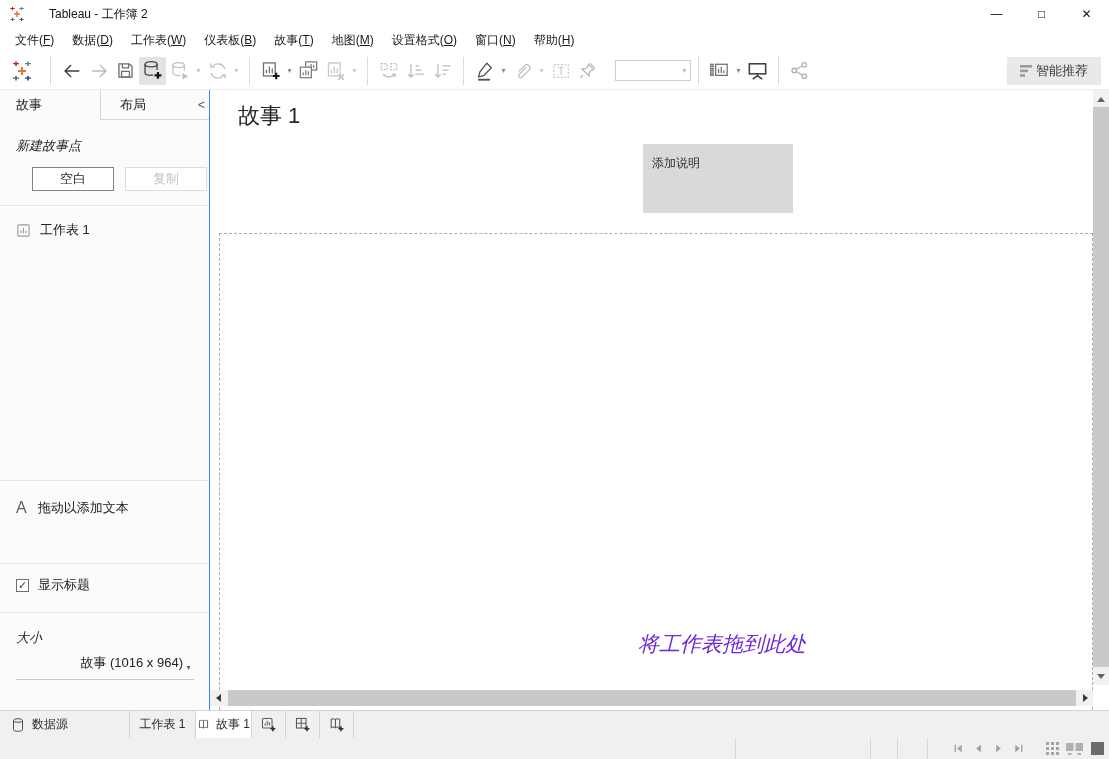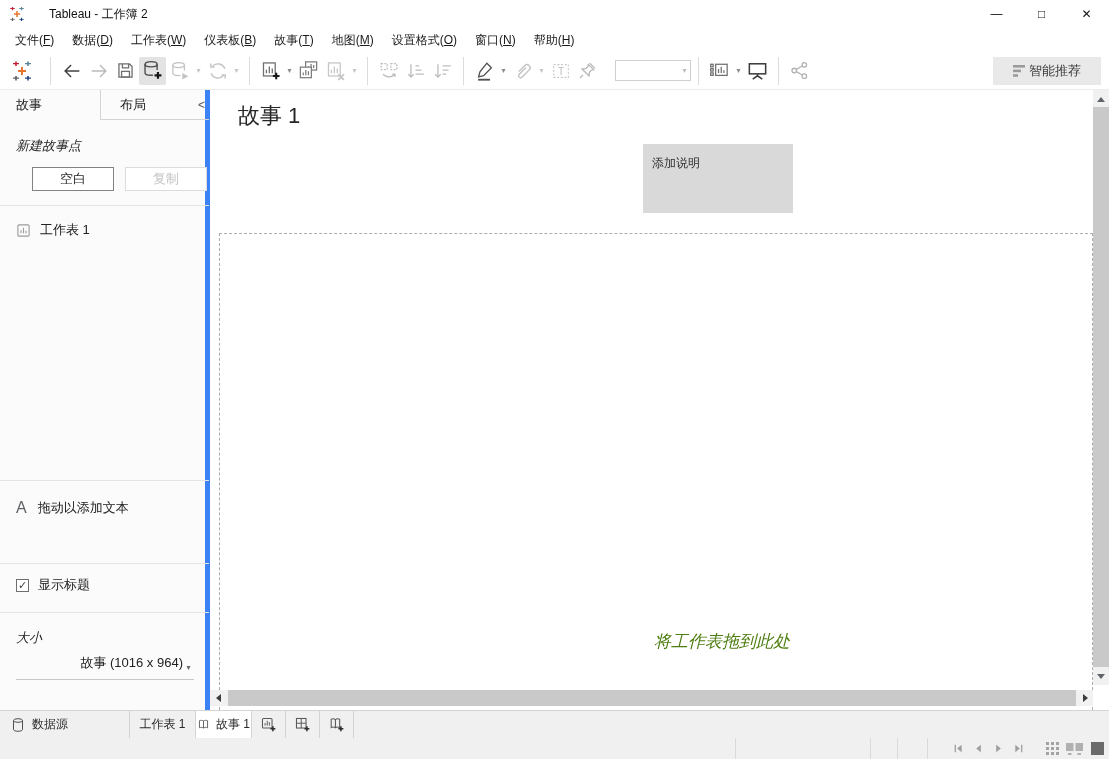--- a/index.html
+++ b/index.html
@@ -30,26 +30,26 @@
   .tb-btn { width:27px; height:28px; display:flex; align-items:center; justify-content:center;
     flex:0 0 auto; border-radius:2px; }
   .tb-btn.selected { background:#e3e3e3; }
   .caret { font-size:8px; color:#8b8b8b; width:11px; text-align:center; flex:0 0 auto; }
   .caret.dis { color:#c6c6c6; }
   .tb-combo { width:76px; height:21px; border:1px solid #cfcfcf; margin-left:14px;
     display:flex; align-items:center; justify-content:flex-end; background:#fff; flex:0 0 auto; }
   .tb-combo .caret { color:#bdbdbd; }
   .tb-spacer { flex:1 1 auto; }
   .show-me { height:28px; background:#e9e9e9; display:flex; align-items:center;
-    padding:0 20px; gap:0; margin-right:8px; flex:0 0 auto; }
+    padding:0 13px; gap:0; margin-right:8px; flex:0 0 auto; }
   .show-me .lbl { font-size:13px; color:#3c3c3c; }
 
   
   .sidebar { position:absolute; top:90px; left:0; width:210px; height:620px;
-    background:#fbfbfb; border-right:5px solid #3b82f6; }
+    background:#fbfbfb; border-right:1px solid #3b82f6; }
   .sb-tabs { position:absolute; top:0; left:0; width:209px; height:30px; display:flex; font-size:13px; }
   .sb-tab-story { width:100px; line-height:29px; padding-left:16px; color:#222; }
   .sb-tab-layout { width:94px; line-height:29px; padding-left:19px; color:#222;
     border-left:1px solid #d4d4d4; border-bottom:1px solid #d4d4d4; }
   .sb-tab-rest { flex:1; border-bottom:1px solid #d4d4d4; display:flex;
     align-items:center; justify-content:center; color:#555; font-size:12px; }
   .sb-label { font-size:13px; color:#222; }
   .sb-btn-row { position:absolute; top:77px; left:32px; display:flex; gap:11px; }
   .sb-btn { width:82px; height:24px; background:#fff; font-size:13px;
     display:flex; align-items:center; justify-content:center; }
@@ -66,21 +66,21 @@
   .size-drop .caret { color:#666; }
 
   
   .canvas { position:absolute; top:90px; left:210px; width:883px; height:620px; background:#fff; }
   .story-title { position:absolute; top:11px; left:28px; font-size:22px; color:#262626; }
   .caption-box { position:absolute; top:54px; left:433px; width:150px; height:69px;
     background:#d9d9d9; font-size:12px; color:#2e2e2e; padding:11px 9px; }
   .drop-area { position:absolute; top:143px; left:9px; width:874px; height:477px;
     border:1px dashed #adadad; border-bottom:none; }
   .drop-hint { position:absolute; top:540px; left:512px; transform:translateX(-50%);
-    font-style:italic; font-size:17px; color:#4d7c0f; white-space:nowrap; }
+    font-style:italic; font-size:21px; color:#6d28d9; white-space:nowrap; }
 
   
   .vscroll { position:absolute; top:90px; left:1093px; width:16px; height:595px; background:#f1f1f1; }
   .vscroll .thumb { position:absolute; top:17px; left:0; width:16px; height:560px; background:#c9c9c9; }
   .sc-arrow { position:absolute; width:16px; height:16px; display:flex; align-items:center; justify-content:center; }
   .tri-up { width:0; height:0; border-left:4px solid transparent; border-right:4px solid transparent; border-bottom:5px solid #5f6368; }
   .tri-dn { width:0; height:0; border-left:4px solid transparent; border-right:4px solid transparent; border-top:5px solid #5f6368; }
   .tri-lf { width:0; height:0; border-top:4px solid transparent; border-bottom:4px solid transparent; border-right:5px solid #3c3c3c; }
   .tri-rt { width:0; height:0; border-top:4px solid transparent; border-bottom:4px solid transparent; border-left:5px solid #3c3c3c; }
   .hscroll { position:absolute; top:690px; left:210px; width:883px; height:16px; background:#f1f1f1; }

